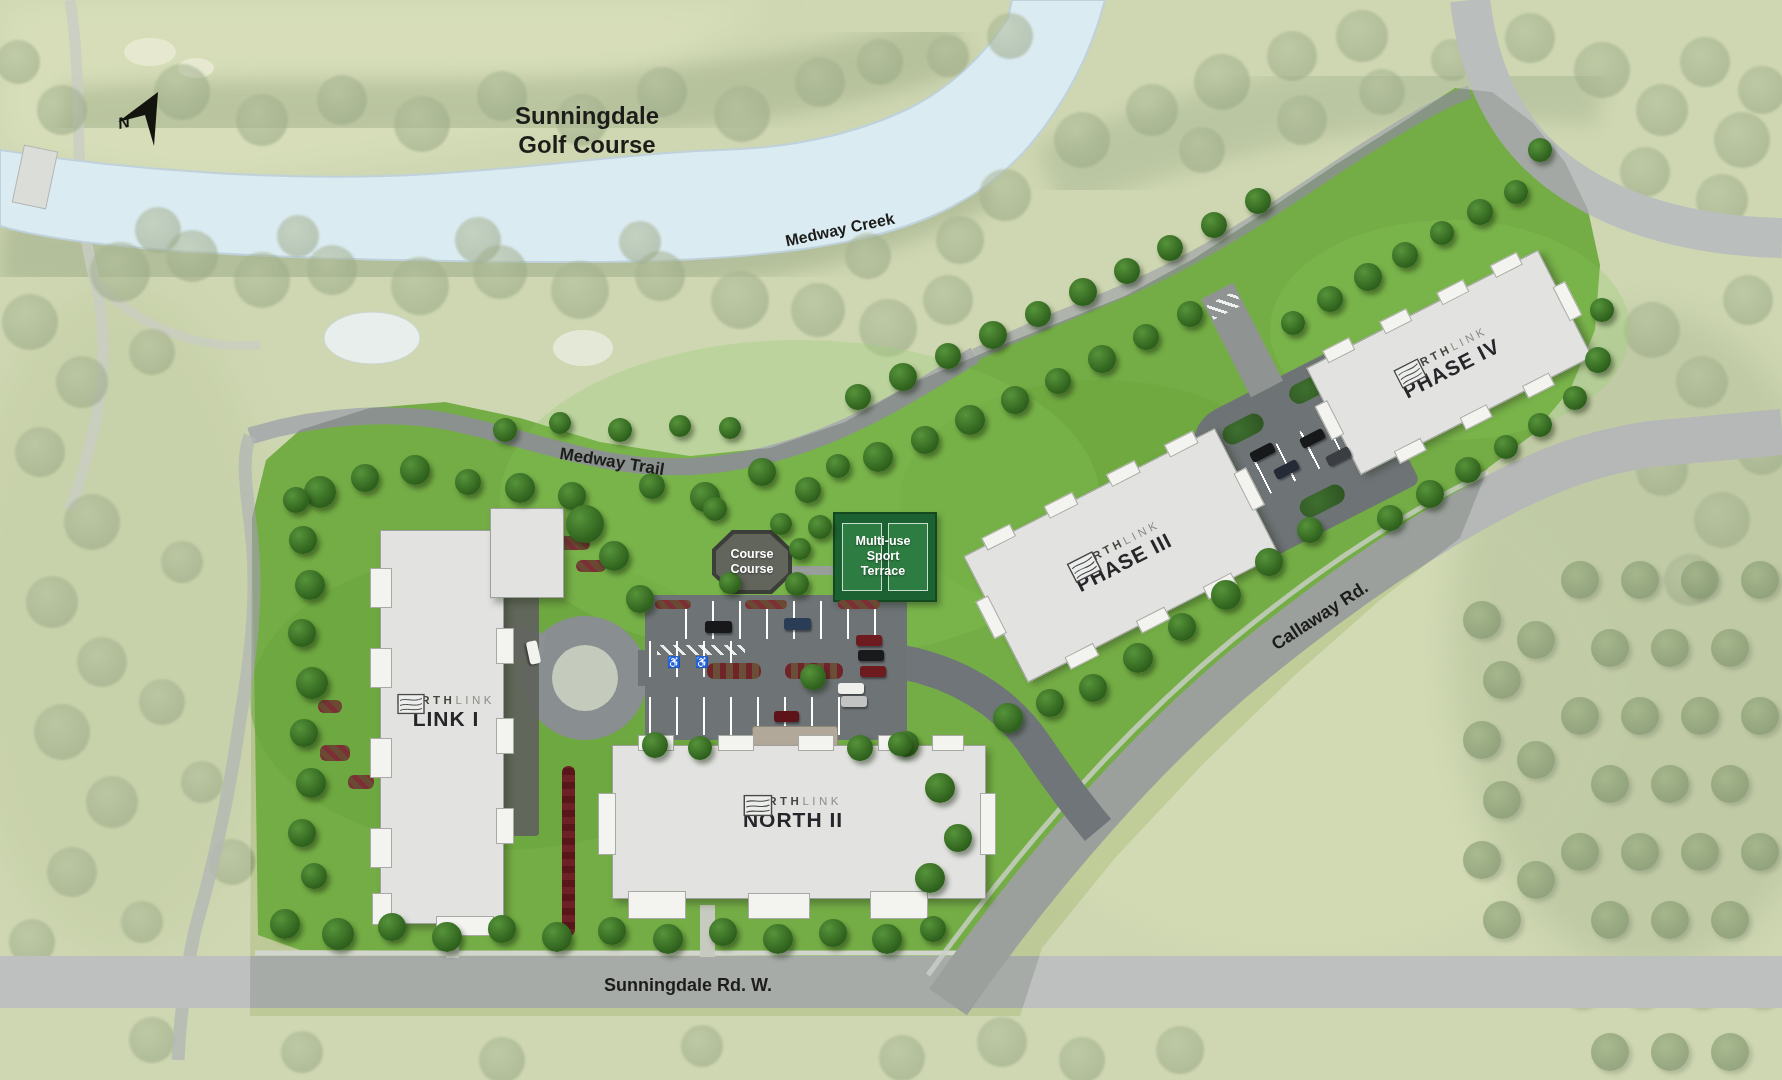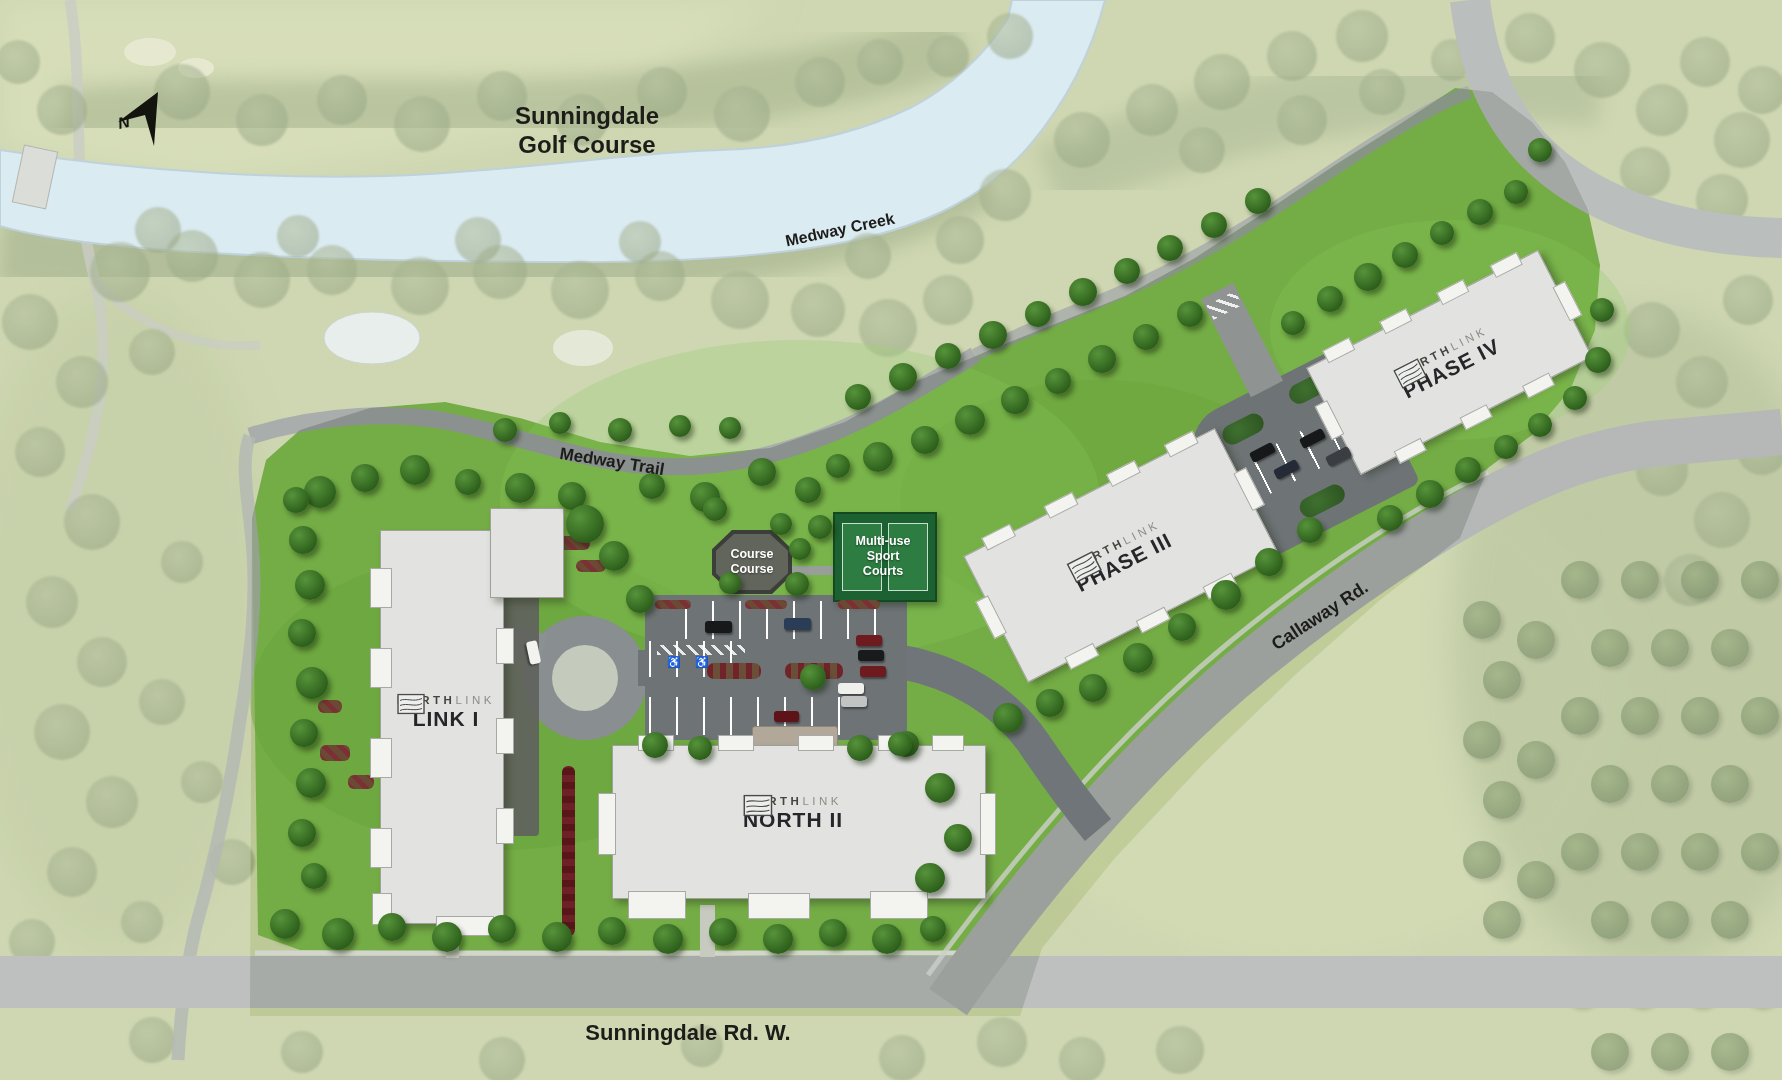--- a/index.html
+++ b/index.html
@@ -502,30 +502,30 @@
     </div>
 
   <div class="layer">
     <div class="map-label two-line" style="left:587px;top:130px;font-size:24px;">
       <div>Sunningdale</div>
       <div>Golf Course</div>
     </div>
     <div class="map-label" style="left:840px;top:230px;font-size:16px;transform:translate(-50%,-50%) rotate(-12deg);">Medway Creek</div>
     <div class="map-label" style="left:612px;top:462px;font-size:17px;transform:translate(-50%,-50%) rotate(9deg);">Medway Trail</div>
     <div class="map-label" style="left:1320px;top:616px;font-size:18px;transform:translate(-50%,-50%) rotate(-33deg);">Callaway Rd.</div>
-    <div class="map-label" style="left:688px;top:985px;font-size:22px;margin-top:48px;">Sunningdale Rd. W.</div>
+    <div class="map-label" style="left:688px;top:985px;font-size:18px;">Sunningdale Rd. W.</div>
 
     <div class="amenity-label" style="left:752px;top:562px;font-size:12.5px;">
       <div>Course</div>
       <div>Course</div>
     </div>
     <div class="amenity-label" style="left:883px;top:556px;font-size:12.5px;">
       <div>Multi-use</div>
       <div>Sport</div>
-      <div>Courts</div>
+      <div>Terrace</div>
     </div>
 
     <div style="position:absolute;left:100px;top:78px;width:70px;height:80px;">
       <svg width="70" height="80" viewBox="0 0 70 80">
         <path d="M58,14 L18,44 L45,37 L54,68 Z" fill="#14140f"></path>
       </svg>
       <div style="position:absolute;left:18px;top:36px;font-size:16px;font-weight:700;font-style:italic;color:#14140f;transform:rotate(-12deg);">N</div>
     </div>
   </div>
 </div>

